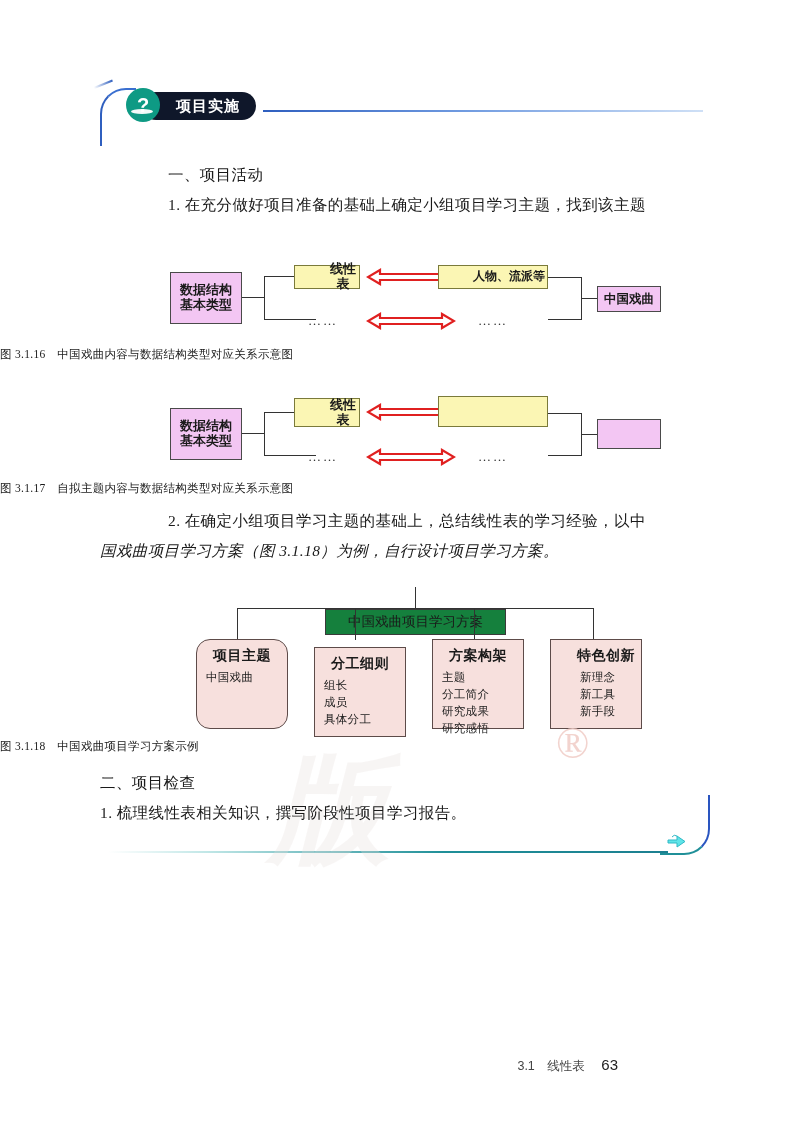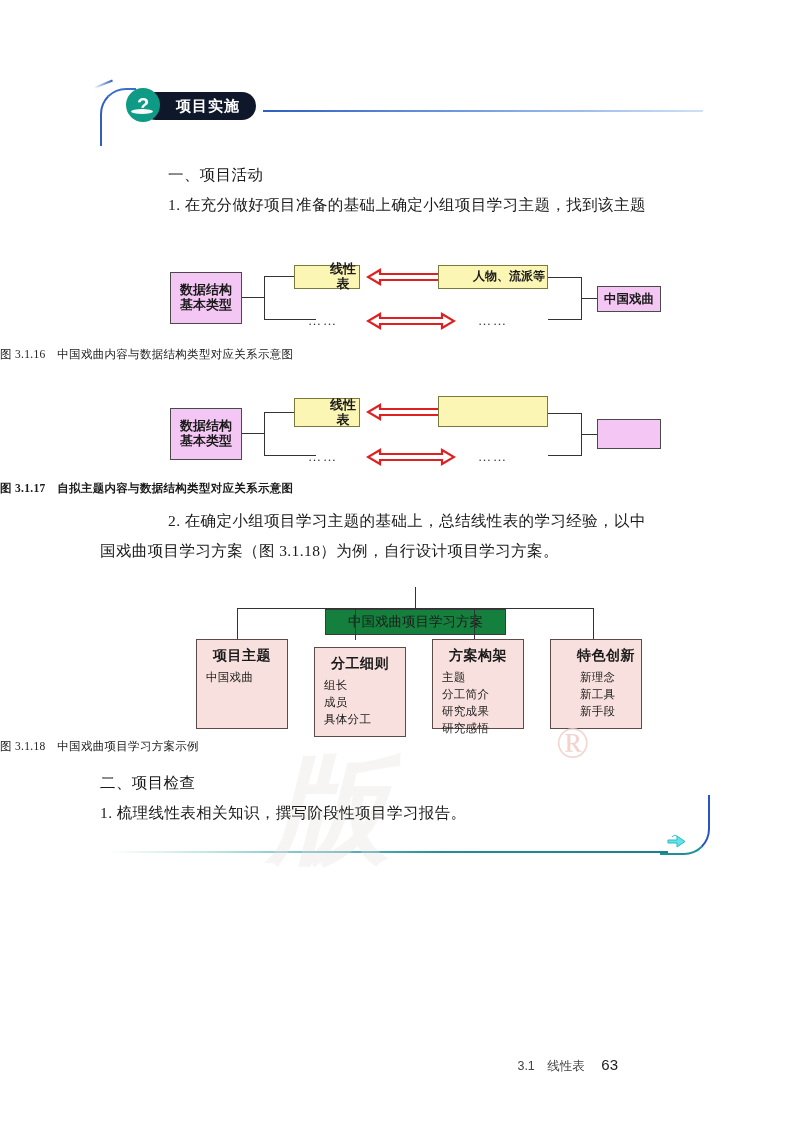--- a/index.html
+++ b/index.html
@@ -156,37 +156,37 @@
     <div class="bx bx-yellow" style="left:438px;top:396px;width:110px;height:31px;font-size:13px;font-weight:bold;"></div>
     <div class="dots" style="left:478px;top:449px;">……</div>
 
     <div class="ln hl" style="left:548px;top:413px;width:33px;"></div>
     <div class="ln hl" style="left:548px;top:455px;width:33px;"></div>
     <div class="ln vl" style="left:581px;top:413px;height:43px;"></div>
     <div class="ln hl" style="left:581px;top:434px;width:16px;"></div>
 
     <div class="bx bx-pink" style="left:597px;top:419px;width:64px;height:30px;font-size:12.5px;font-weight:bold;"></div>
 
-    <div class="cap" style="top:481px;font-weight:bold;">图 3.1.17　自拟主题内容与数据结构类型对应关系示意图</div>
+    <div class="cap" style="top:481px;">图 3.1.17　自拟主题内容与数据结构类型对应关系示意图</div>
   </div>
 
   <div class="btext" style="left:168px;top:506px;">2. 在确定小组项目学习主题的基础上，总结线性表的学习经验，以中</div>
-  <div class="btext" style="left:100px;top:536px;">国戏曲项目学习方案（图 3.1.18）为例，自行设计项目学习方案。</div>
+  <div class="btext" style="left:100px;top:536px;font-style:italic;">国戏曲项目学习方案（图 3.1.18）为例，自行设计项目学习方案。</div>
 
   <div>
     <div class="tbox-top" style="left:325px;top:561px;width:181px;height:26px;font-size:13.5px;">中国戏曲项目学习方案</div>
 
     <div class="ln vl" style="left:415px;top:587px;height:21px;"></div>
     <div class="ln hl" style="left:237px;top:608px;width:356px;"></div>
     <div class="ln vl" style="left:237px;top:608px;height:32px;"></div>
     <div class="ln vl" style="left:355px;top:608px;height:32px;"></div>
     <div class="ln vl" style="left:474px;top:608px;height:32px;"></div>
     <div class="ln vl" style="left:593px;top:608px;height:32px;"></div>
 
-    <div class="tbox" style="left:196px;top:639px;width:92px;height:90px;">
+    <div class="tbox" style="left:196px;top:639px;width:92px;height:90px;border-radius:14px;">
       <div class="thead">项目主题</div>
       <div class="titem">中国戏曲</div>
     </div>
 
     <div class="tbox" style="left:314px;top:639px;width:92px;height:90px;margin-top:8px;">
       <div class="thead">分工细则</div>
       <div class="titem">组长</div>
       <div class="titem">成员</div>
       <div class="titem">具体分工</div>
     </div>

